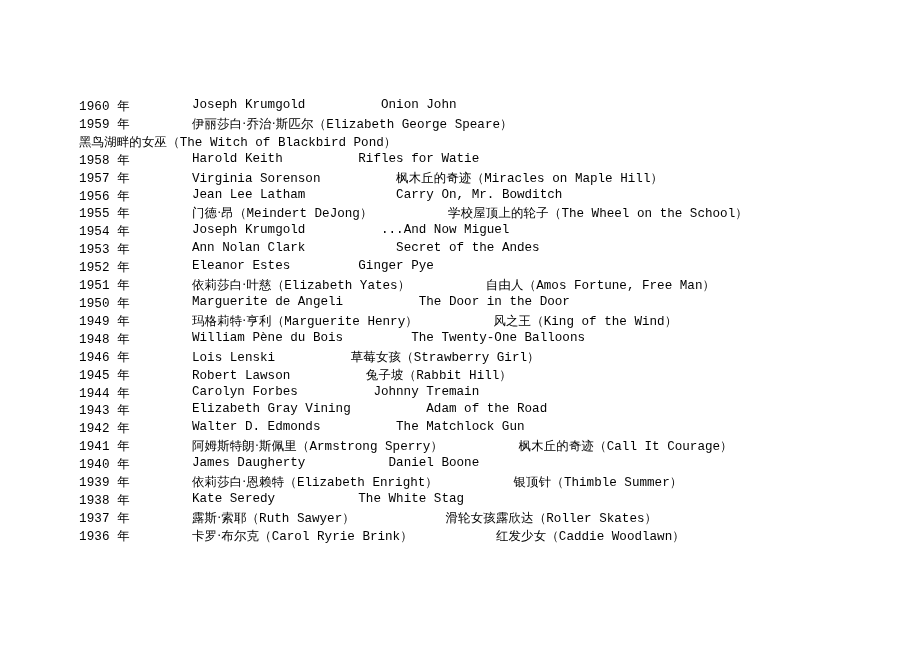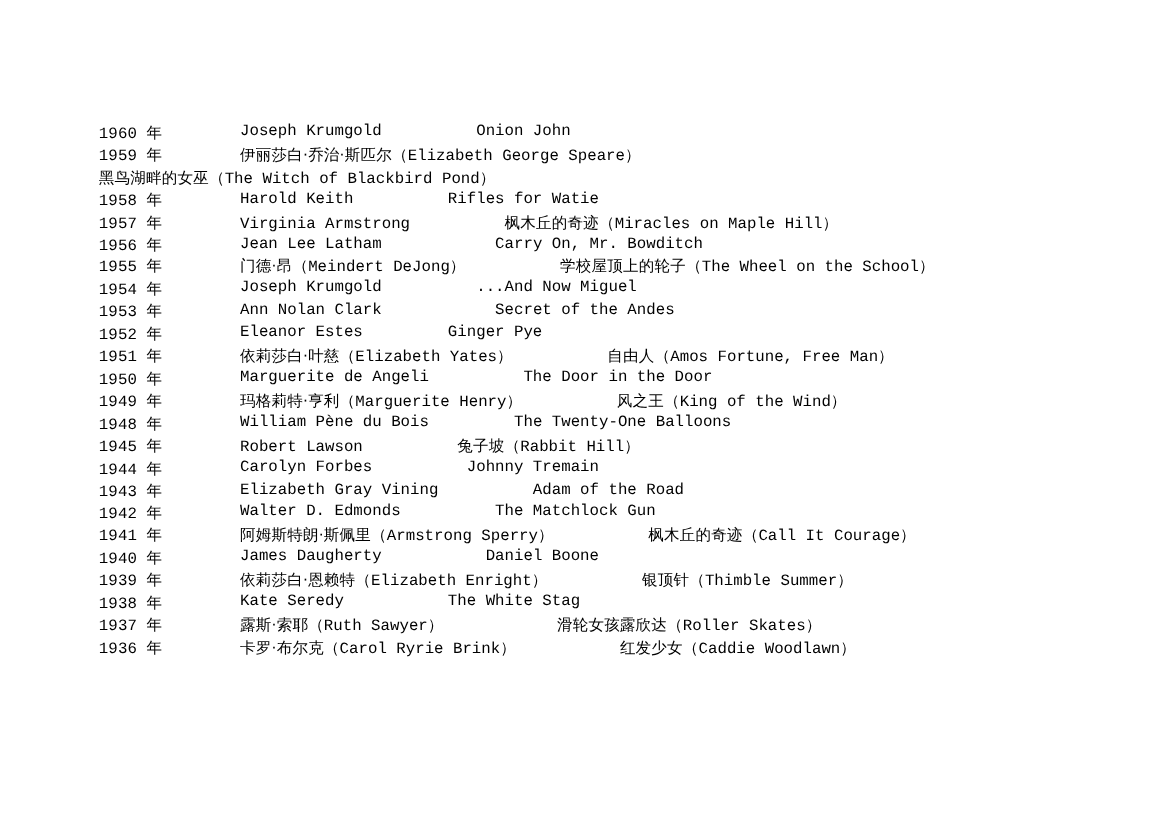--- a/index.html
+++ b/index.html
@@ -78,30 +78,31 @@
   }
 </style>
 </head>
 <body>
 
 <div id="doc-page">
   <div id="entry-list">
       <div class="entry-row"><span class="cell-year">1960 <span class="cjk">年</span></span><span class="cell-body"><span class="cell-author">Joseph Krumgold</span><span class="gap">          </span><span class="cell-title">Onion John</span></span></div>
       <div class="entry-row"><span class="cell-year">1959 <span class="cjk">年</span></span><span class="cell-body"><span class="cell-author"><span class="cjk">伊丽莎白·乔治·斯匹尔（</span>Elizabeth George Speare<span class="cjk">）</span></span><span class="gap">            </span><span class="cell-title"><span class="cjk">黑鸟湖畔的女巫（</span>The Witch of Blackbird Pond<span class="cjk">）</span></span></span></div>
       <div class="entry-row"><span class="cell-year">1958 <span class="cjk">年</span></span><span class="cell-body"><span class="cell-author">Harold Keith</span><span class="gap">          </span><span class="cell-title">Rifles for Watie</span></span></div>
-      <div class="entry-row"><span class="cell-year">1957 <span class="cjk">年</span></span><span class="cell-body"><span class="cell-author">Virginia Armstrong</span><span class="gap">          </span><span class="cell-title"><span class="cjk">枫木丘的奇迹（</span>Miracles on Maple Hill<span class="cjk">）</span></span></span></div>
+      <div class="entry-row"><span class="cell-year">1957 <span class="cjk">年</span></span><span class="cell-body"><span class="cell-author">Virginia Sorenson</span><span class="gap">          </span><span class="cell-title"><span class="cjk">枫木丘的奇迹（</span>Miracles on Maple Hill<span class="cjk">）</span></span></span></div>
       <div class="entry-row"><span class="cell-year">1956 <span class="cjk">年</span></span><span class="cell-body"><span class="cell-author">Jean Lee Latham</span><span class="gap">            </span><span class="cell-title">Carry On, Mr. Bowditch</span></span></div>
       <div class="entry-row"><span class="cell-year">1955 <span class="cjk">年</span></span><span class="cell-body"><span class="cell-author"><span class="cjk">门德·昂（</span>Meindert DeJong<span class="cjk">）</span></span><span class="gap">          </span><span class="cell-title"><span class="cjk">学校屋顶上的轮子（</span>The Wheel on the School<span class="cjk">）</span></span></span></div>
       <div class="entry-row"><span class="cell-year">1954 <span class="cjk">年</span></span><span class="cell-body"><span class="cell-author">Joseph Krumgold</span><span class="gap">          </span><span class="cell-title">...And Now Miguel</span></span></div>
       <div class="entry-row"><span class="cell-year">1953 <span class="cjk">年</span></span><span class="cell-body"><span class="cell-author">Ann Nolan Clark</span><span class="gap">            </span><span class="cell-title">Secret of the Andes</span></span></div>
       <div class="entry-row"><span class="cell-year">1952 <span class="cjk">年</span></span><span class="cell-body"><span class="cell-author">Eleanor Estes</span><span class="gap">         </span><span class="cell-title">Ginger Pye</span></span></div>
       <div class="entry-row"><span class="cell-year">1951 <span class="cjk">年</span></span><span class="cell-body"><span class="cell-author"><span class="cjk">依莉莎白·叶慈（</span>Elizabeth Yates<span class="cjk">）</span></span><span class="gap">          </span><span class="cell-title"><span class="cjk">自由人（</span>Amos Fortune, Free Man<span class="cjk">）</span></span></span></div>
       <div class="entry-row"><span class="cell-year">1950 <span class="cjk">年</span></span><span class="cell-body"><span class="cell-author">Marguerite de Angeli</span><span class="gap">          </span><span class="cell-title">The Door in the Door</span></span></div>
       <div class="entry-row"><span class="cell-year">1949 <span class="cjk">年</span></span><span class="cell-body"><span class="cell-author"><span class="cjk">玛格莉特·亨利（</span>Marguerite Henry<span class="cjk">）</span></span><span class="gap">          </span><span class="cell-title"><span class="cjk">风之王（</span>King of the Wind<span class="cjk">）</span></span></span></div>
       <div class="entry-row"><span class="cell-year">1948 <span class="cjk">年</span></span><span class="cell-body"><span class="cell-author">William Pène du Bois</span><span class="gap">         </span><span class="cell-title">The Twenty-One Balloons</span></span></div>
+      <div class="entry-row"><span class="cell-year">1946 <span class="cjk">年</span></span><span class="cell-body"><span class="cell-author">Lois Lenski</span><span class="gap">          </span><span class="cell-title"><span class="cjk">草莓女孩（</span>Strawberry Girl<span class="cjk">）</span></span></span></div>
       <div class="entry-row"><span class="cell-year">1945 <span class="cjk">年</span></span><span class="cell-body"><span class="cell-author">Robert Lawson</span><span class="gap">          </span><span class="cell-title"><span class="cjk">兔子坡（</span>Rabbit Hill<span class="cjk">）</span></span></span></div>
       <div class="entry-row"><span class="cell-year">1944 <span class="cjk">年</span></span><span class="cell-body"><span class="cell-author">Carolyn Forbes</span><span class="gap">          </span><span class="cell-title">Johnny Tremain</span></span></div>
       <div class="entry-row"><span class="cell-year">1943 <span class="cjk">年</span></span><span class="cell-body"><span class="cell-author">Elizabeth Gray Vining</span><span class="gap">          </span><span class="cell-title">Adam of the Road</span></span></div>
       <div class="entry-row"><span class="cell-year">1942 <span class="cjk">年</span></span><span class="cell-body"><span class="cell-author">Walter D. Edmonds</span><span class="gap">          </span><span class="cell-title">The Matchlock Gun</span></span></div>
       <div class="entry-row"><span class="cell-year">1941 <span class="cjk">年</span></span><span class="cell-body"><span class="cell-author"><span class="cjk">阿姆斯特朗·斯佩里（</span>Armstrong Sperry<span class="cjk">）</span></span><span class="gap">          </span><span class="cell-title"><span class="cjk">枫木丘的奇迹（</span>Call It Courage<span class="cjk">）</span></span></span></div>
       <div class="entry-row"><span class="cell-year">1940 <span class="cjk">年</span></span><span class="cell-body"><span class="cell-author">James Daugherty</span><span class="gap">           </span><span class="cell-title">Daniel Boone</span></span></div>
       <div class="entry-row"><span class="cell-year">1939 <span class="cjk">年</span></span><span class="cell-body"><span class="cell-author"><span class="cjk">依莉莎白·恩赖特（</span>Elizabeth Enright<span class="cjk">）</span></span><span class="gap">          </span><span class="cell-title"><span class="cjk">银顶针（</span>Thimble Summer<span class="cjk">）</span></span></span></div>
       <div class="entry-row"><span class="cell-year">1938 <span class="cjk">年</span></span><span class="cell-body"><span class="cell-author">Kate Seredy</span><span class="gap">           </span><span class="cell-title">The White Stag</span></span></div>
       <div class="entry-row"><span class="cell-year">1937 <span class="cjk">年</span></span><span class="cell-body"><span class="cell-author"><span class="cjk">露斯·索耶（</span>Ruth Sawyer<span class="cjk">）</span></span><span class="gap">            </span><span class="cell-title"><span class="cjk">滑轮女孩露欣达（</span>Roller Skates<span class="cjk">）</span></span></span></div>
       <div class="entry-row"><span class="cell-year">1936 <span class="cjk">年</span></span><span class="cell-body"><span class="cell-author"><span class="cjk">卡罗·布尔克（</span>Carol Ryrie Brink<span class="cjk">）</span></span><span class="gap">           </span><span class="cell-title"><span class="cjk">红发少女（</span>Caddie Woodlawn<span class="cjk">）</span></span></span></div>

